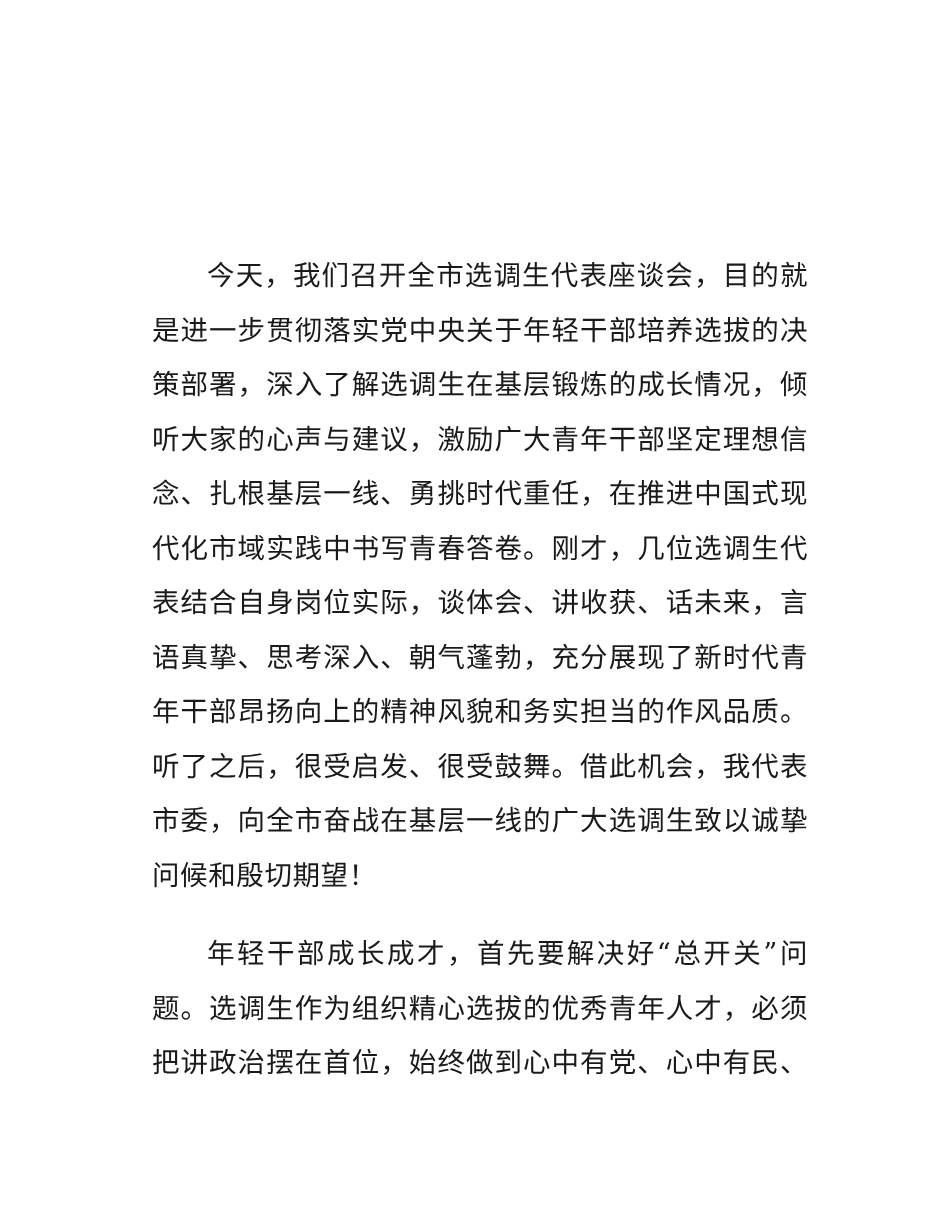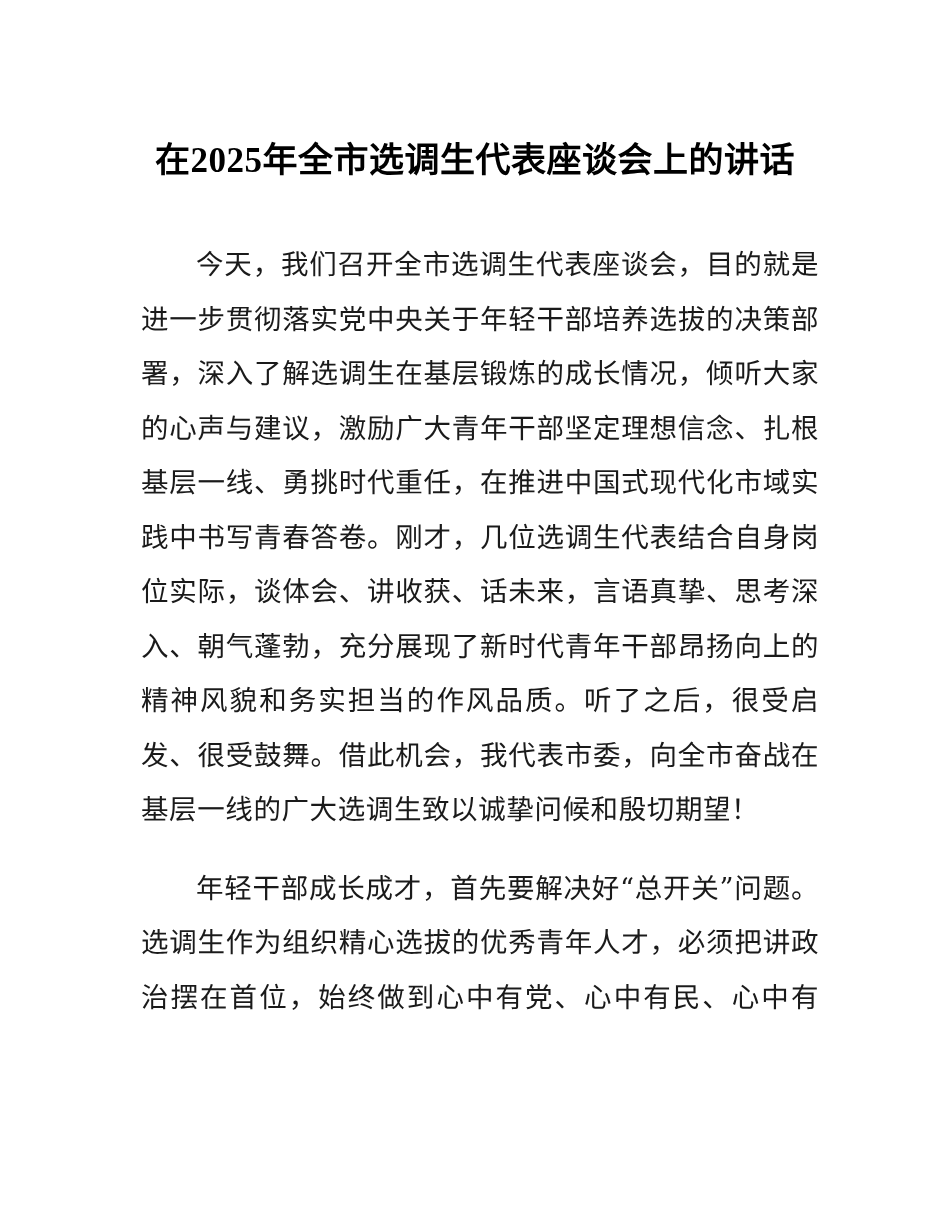--- a/index.html
+++ b/index.html
@@ -44,21 +44,21 @@
   }
 
   .para {
     font-family: "DejaVu Serif", "Liberation Serif", serif;
     font-size: 27.5px;
     line-height: 54.5px;
     color: #1a1a1a;
     text-align: justify;
     text-justify: inter-character;
     text-indent: 2em;
-    margin: 1px;
+    margin: 12px;
     letter-spacing: 0.6px;
     -webkit-font-smoothing: antialiased;
   }
 
   .para + .para {
     margin-top: 24px;
   }
 
   .para.heading {
     
@@ -69,21 +69,20 @@
   .para.clipped {
     max-height: 170px;
     overflow: hidden;
   }
 </style>
 </head>
 <body>
 
 <div class="page">
 
-  <h1 class="doc-title">在2025年全市选调生代表座谈会上的讲话</h1>
 
   <div class="body-area">
 
     <p class="para">今天，我们召开全市选调生代表座谈会，目的就是进一步贯彻落实党中央关于年轻干部培养选拔的决策部署，深入了解选调生在基层锻炼的成长情况，倾听大家的心声与建议，激励广大青年干部坚定理想信念、扎根基层一线、勇挑时代重任，在推进中国式现代化市域实践中书写青春答卷。刚才，几位选调生代表结合自身岗位实际，谈体会、讲收获、话未来，言语真挚、思考深入、朝气蓬勃，充分展现了新时代青年干部昂扬向上的精神风貌和务实担当的作风品质。听了之后，很受启发、很受鼓舞。借此机会，我代表市委，向全市奋战在基层一线的广大选调生致以诚挚问候和殷切期望！</p>
 
 
     <p class="para clipped">年轻干部成长成才，首先要解决好“总开关”问题。选调生作为组织精心选拔的优秀青年人才，必须把讲政治摆在首位，始终做到心中有党、心中有民、心中有责。一是要持续强化理论武装。深入学习新时代中国特色社会主义思想，全面把握其核心要义、精神实质和实践要求，特别是要结合基层工作实际，</p>
 
   </div>
 

